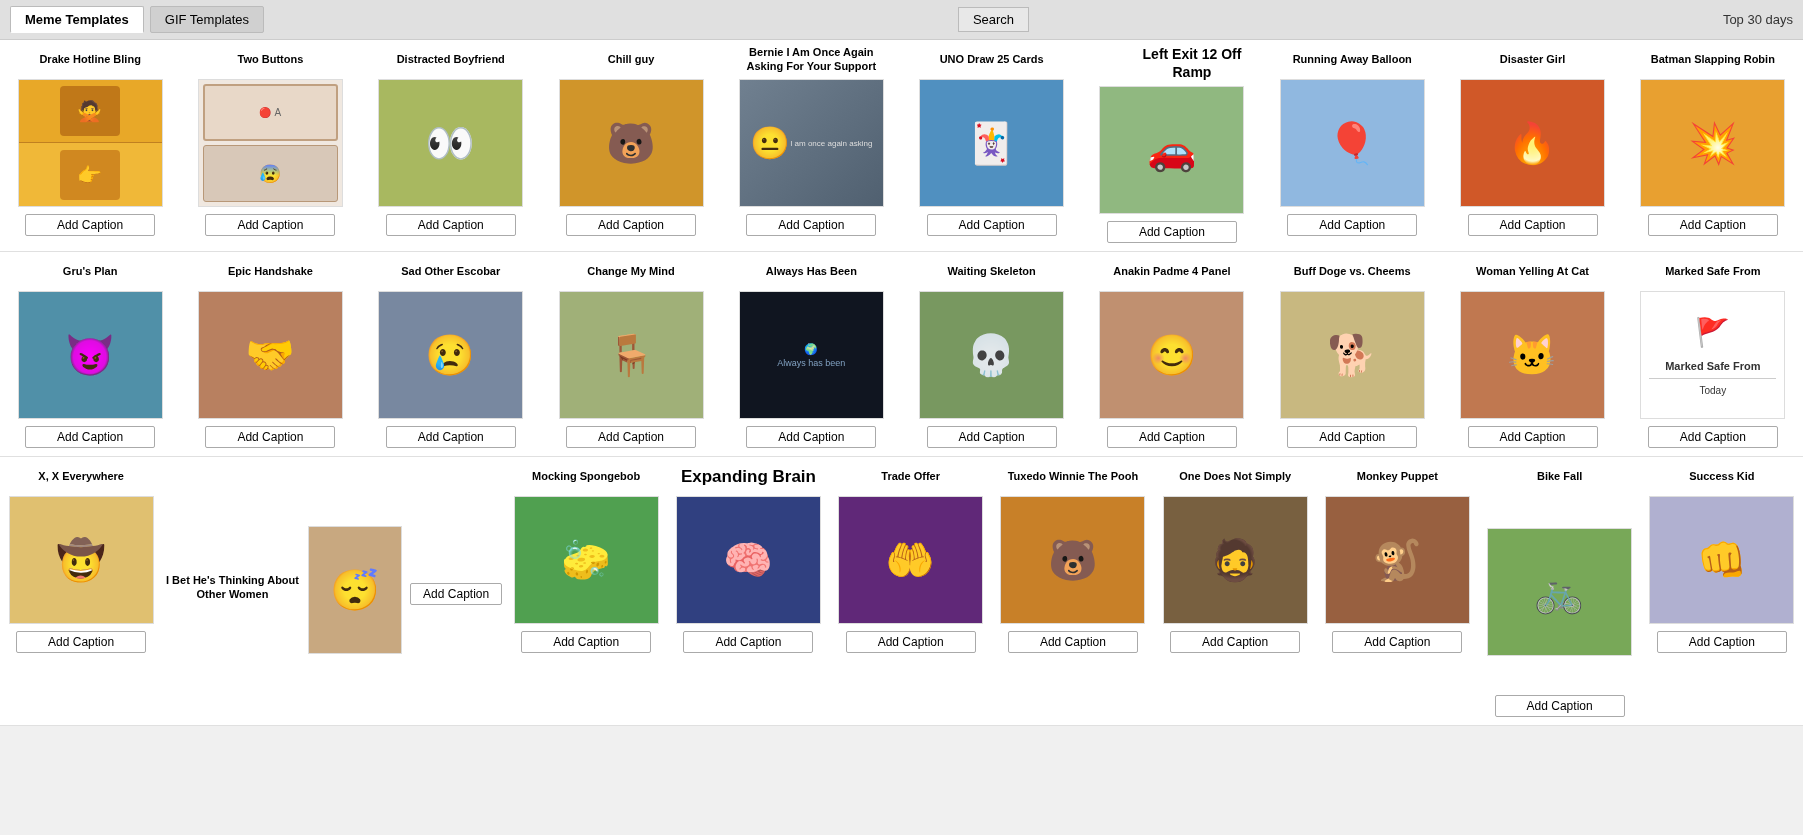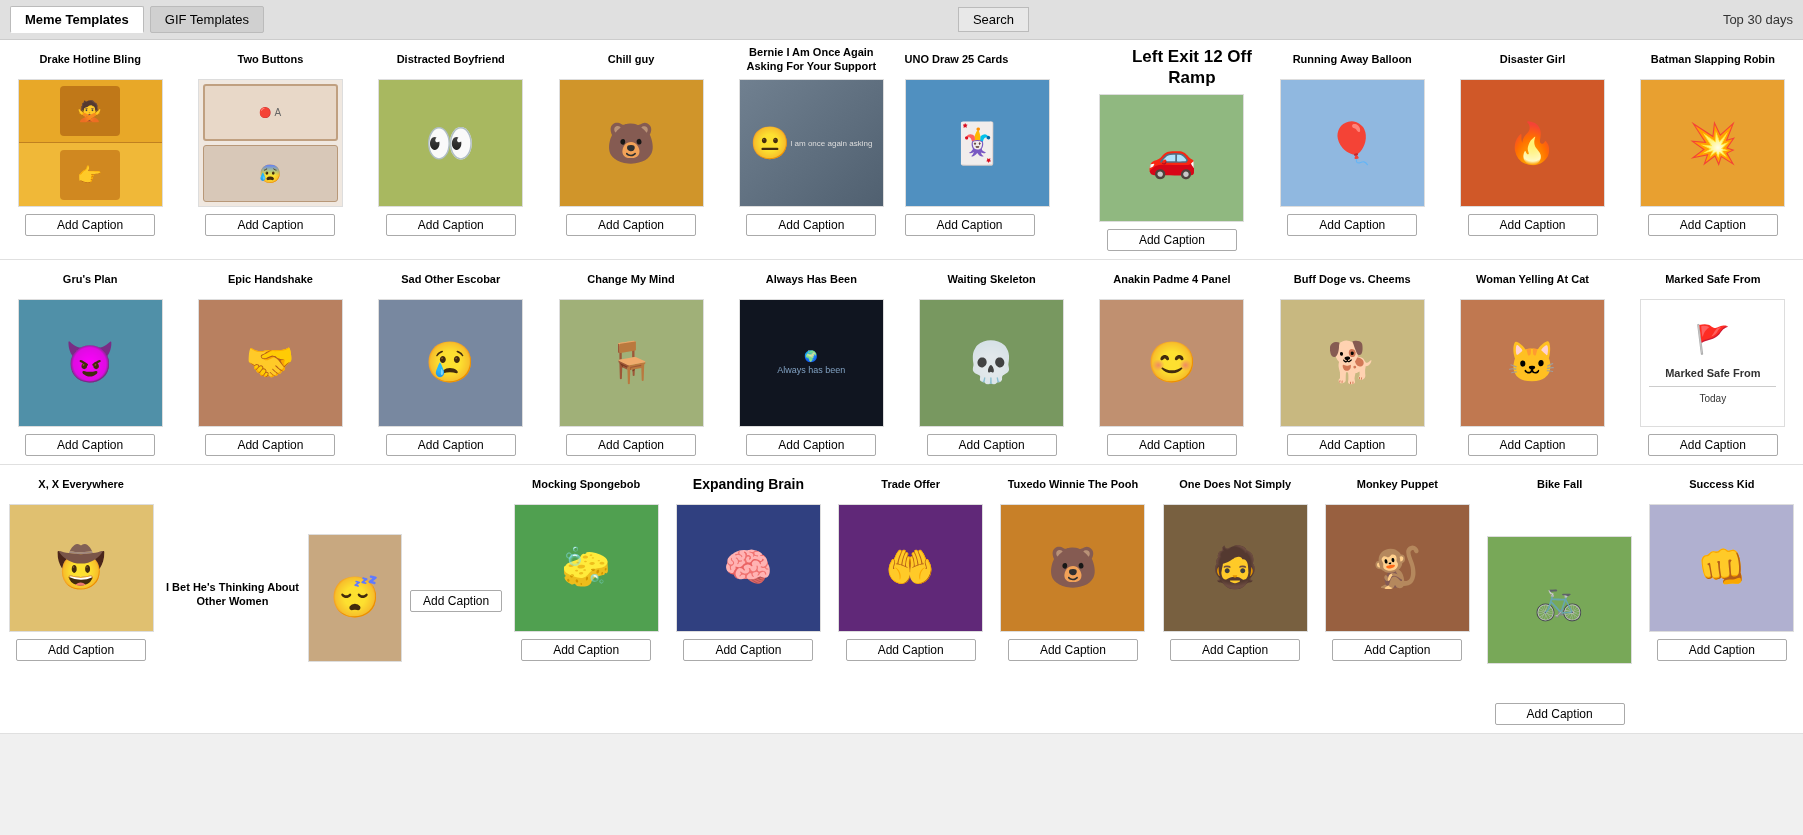--- a/index.html
+++ b/index.html
@@ -112,29 +112,29 @@
           </div>
           <button style="margin-top: 7px; padding: 3px 10px; border: 1px solid rgb(170, 170, 170); background: rgb(255, 255, 255); cursor: pointer; font-size: 12px; border-radius: 2px; width: 130px;">Add Caption</button>
         </div>
         <div style="display: flex; flex-direction: column; align-items: center; padding: 6px 3px 8px; text-align: center;">
           <div style="font-size: 11px; font-weight: bold; margin-bottom: 5px; min-height: 28px; display: flex; align-items: center; justify-content: center; line-height: 1.25; max-width: 145px;">Bernie I Am Once Again Asking For Your Support</div>
           <div style="width: 145px; height: 128px; background: rgb(96, 112, 128); display: flex; align-items: center; justify-content: center; overflow: hidden; position: relative; border: 1px solid rgb(221, 221, 221);">
             <div style="font-size:32px;display:flex;align-items:center;justify-content:center;width:100%;height:100%;background:linear-gradient(135deg,#708090,#506070);">😐<br><span style="font-size:8px;color:#ddd;">I am once again asking</span></div>
           </div>
           <button style="margin-top: 7px; padding: 3px 10px; border: 1px solid rgb(170, 170, 170); background: rgb(255, 255, 255); cursor: pointer; font-size: 12px; border-radius: 2px; width: 130px;">Add Caption</button>
         </div>
-        <div style="display: flex; flex-direction: column; align-items: flex-start; padding: 6px 3px 8px; text-align: center;">
+        <div style="display: flex; flex-direction: column; align-items: center; padding: 6px 3px 8px; text-align: center;">
           <div style="font-size: 11px; font-weight: bold; margin-bottom: 5px; min-height: 28px; display: flex; align-items: center; justify-content: center; line-height: 1.25; max-width: 145px;">UNO Draw 25 Cards</div>
           <div style="width: 145px; height: 128px; background: rgb(80, 144, 192); display: flex; align-items: center; justify-content: center; overflow: hidden; position: relative; border: 1px solid rgb(221, 221, 221);">
             <div style="font-size:40px;">🃏</div>
           </div>
           <button style="margin-top: 7px; padding: 3px 10px; border: 1px solid rgb(170, 170, 170); background: rgb(255, 255, 255); cursor: pointer; font-size: 12px; border-radius: 2px; width: 130px;">Add Caption</button>
         </div>
         <div style="display: flex; flex-direction: column; align-items: center; padding: 6px 3px 8px; text-align: center;">
-          <div style="font-size: 17px; font-weight: bold; margin-bottom: 5px; min-height: 28px; display: flex; align-items: center; justify-content: center; line-height: 1.25; max-width: 145px; margin-left: 40px;">Left Exit 12 Off Ramp</div>
+          <div style="font-size: 14px; font-weight: bold; margin-bottom: 5px; min-height: 28px; display: flex; align-items: center; justify-content: center; line-height: 1.25; max-width: 145px; margin-left: 40px;">Left Exit 12 Off Ramp</div>
           <div style="width: 145px; height: 128px; background: rgb(144, 184, 128); display: flex; align-items: center; justify-content: center; overflow: hidden; position: relative; border: 1px solid rgb(221, 221, 221);">
             <div style="font-size:40px;">🚗</div>
           </div>
           <button style="margin-top: 7px; padding: 3px 10px; border: 1px solid rgb(170, 170, 170); background: rgb(255, 255, 255); cursor: pointer; font-size: 12px; border-radius: 2px; width: 130px;">Add Caption</button>
         </div>
         <div style="display: flex; flex-direction: column; align-items: center; padding: 6px 3px 8px; text-align: center;">
           <div style="font-size: 11px; font-weight: bold; margin-bottom: 5px; min-height: 28px; display: flex; align-items: center; justify-content: center; line-height: 1.25; max-width: 145px;">Running Away Balloon</div>
           <div style="width: 145px; height: 128px; background: rgb(144, 184, 224); display: flex; align-items: center; justify-content: center; overflow: hidden; position: relative; border: 1px solid rgb(221, 221, 221);">
             <div style="font-size:40px;">🎈</div>
           </div>
@@ -247,21 +247,21 @@
           <button style="margin-top: 7px; padding: 3px 10px; border: 1px solid rgb(170, 170, 170); background: rgb(255, 255, 255); cursor: pointer; font-size: 12px; border-radius: 2px; width: 130px;">Add Caption</button>
         </div>
         <div style="display: flex; flex-direction: column; align-items: center; padding: 6px 3px 14px; text-align: center;">
           <div style="font-size: 11px; font-weight: bold; margin-bottom: 5px; min-height: 28px; display: flex; align-items: center; justify-content: center; line-height: 1.25; max-width: 145px;">Mocking Spongebob</div>
           <div style="width: 145px; height: 128px; background: rgb(80, 160, 80); display: flex; align-items: center; justify-content: center; overflow: hidden; position: relative; border: 1px solid rgb(221, 221, 221);">
             <div style="font-size:40px;">🧽</div>
           </div>
           <button style="margin-top: 7px; padding: 3px 10px; border: 1px solid rgb(170, 170, 170); background: rgb(255, 255, 255); cursor: pointer; font-size: 12px; border-radius: 2px; width: 130px;">Add Caption</button>
         </div>
         <div style="display: flex; flex-direction: column; align-items: center; padding: 6px 3px 8px; text-align: center;">
-          <div style="font-size: 14px; font-weight: bold; margin-bottom: 5px; min-height: 28px; display: flex; align-items: center; justify-content: center; line-height: 1.25; max-width: 145px;">Expanding Brain</div>
+          <div style="font-size: 17px; font-weight: bold; margin-bottom: 5px; min-height: 28px; display: flex; align-items: center; justify-content: center; line-height: 1.25; max-width: 145px;">Expanding Brain</div>
           <div style="width: 145px; height: 128px; background: rgb(48, 64, 128); display: flex; align-items: center; justify-content: center; overflow: hidden; position: relative; border: 1px solid rgb(221, 221, 221);">
             <div style="font-size:40px;">🧠</div>
           </div>
           <button style="margin-top: 7px; padding: 3px 10px; border: 1px solid rgb(170, 170, 170); background: rgb(255, 255, 255); cursor: pointer; font-size: 12px; border-radius: 2px; width: 130px;">Add Caption</button>
         </div>
         <div style="display: flex; flex-direction: column; align-items: center; padding: 6px 3px 8px; text-align: center;">
           <div style="font-size: 11px; font-weight: bold; margin-bottom: 5px; min-height: 28px; display: flex; align-items: center; justify-content: center; line-height: 1.25; max-width: 145px;">Trade Offer</div>
           <div style="width: 145px; height: 128px; background: rgb(96, 40, 120); display: flex; align-items: center; justify-content: center; overflow: hidden; position: relative; border: 1px solid rgb(221, 221, 221);">
             <div style="font-size:40px;">🤲</div>
           </div>

